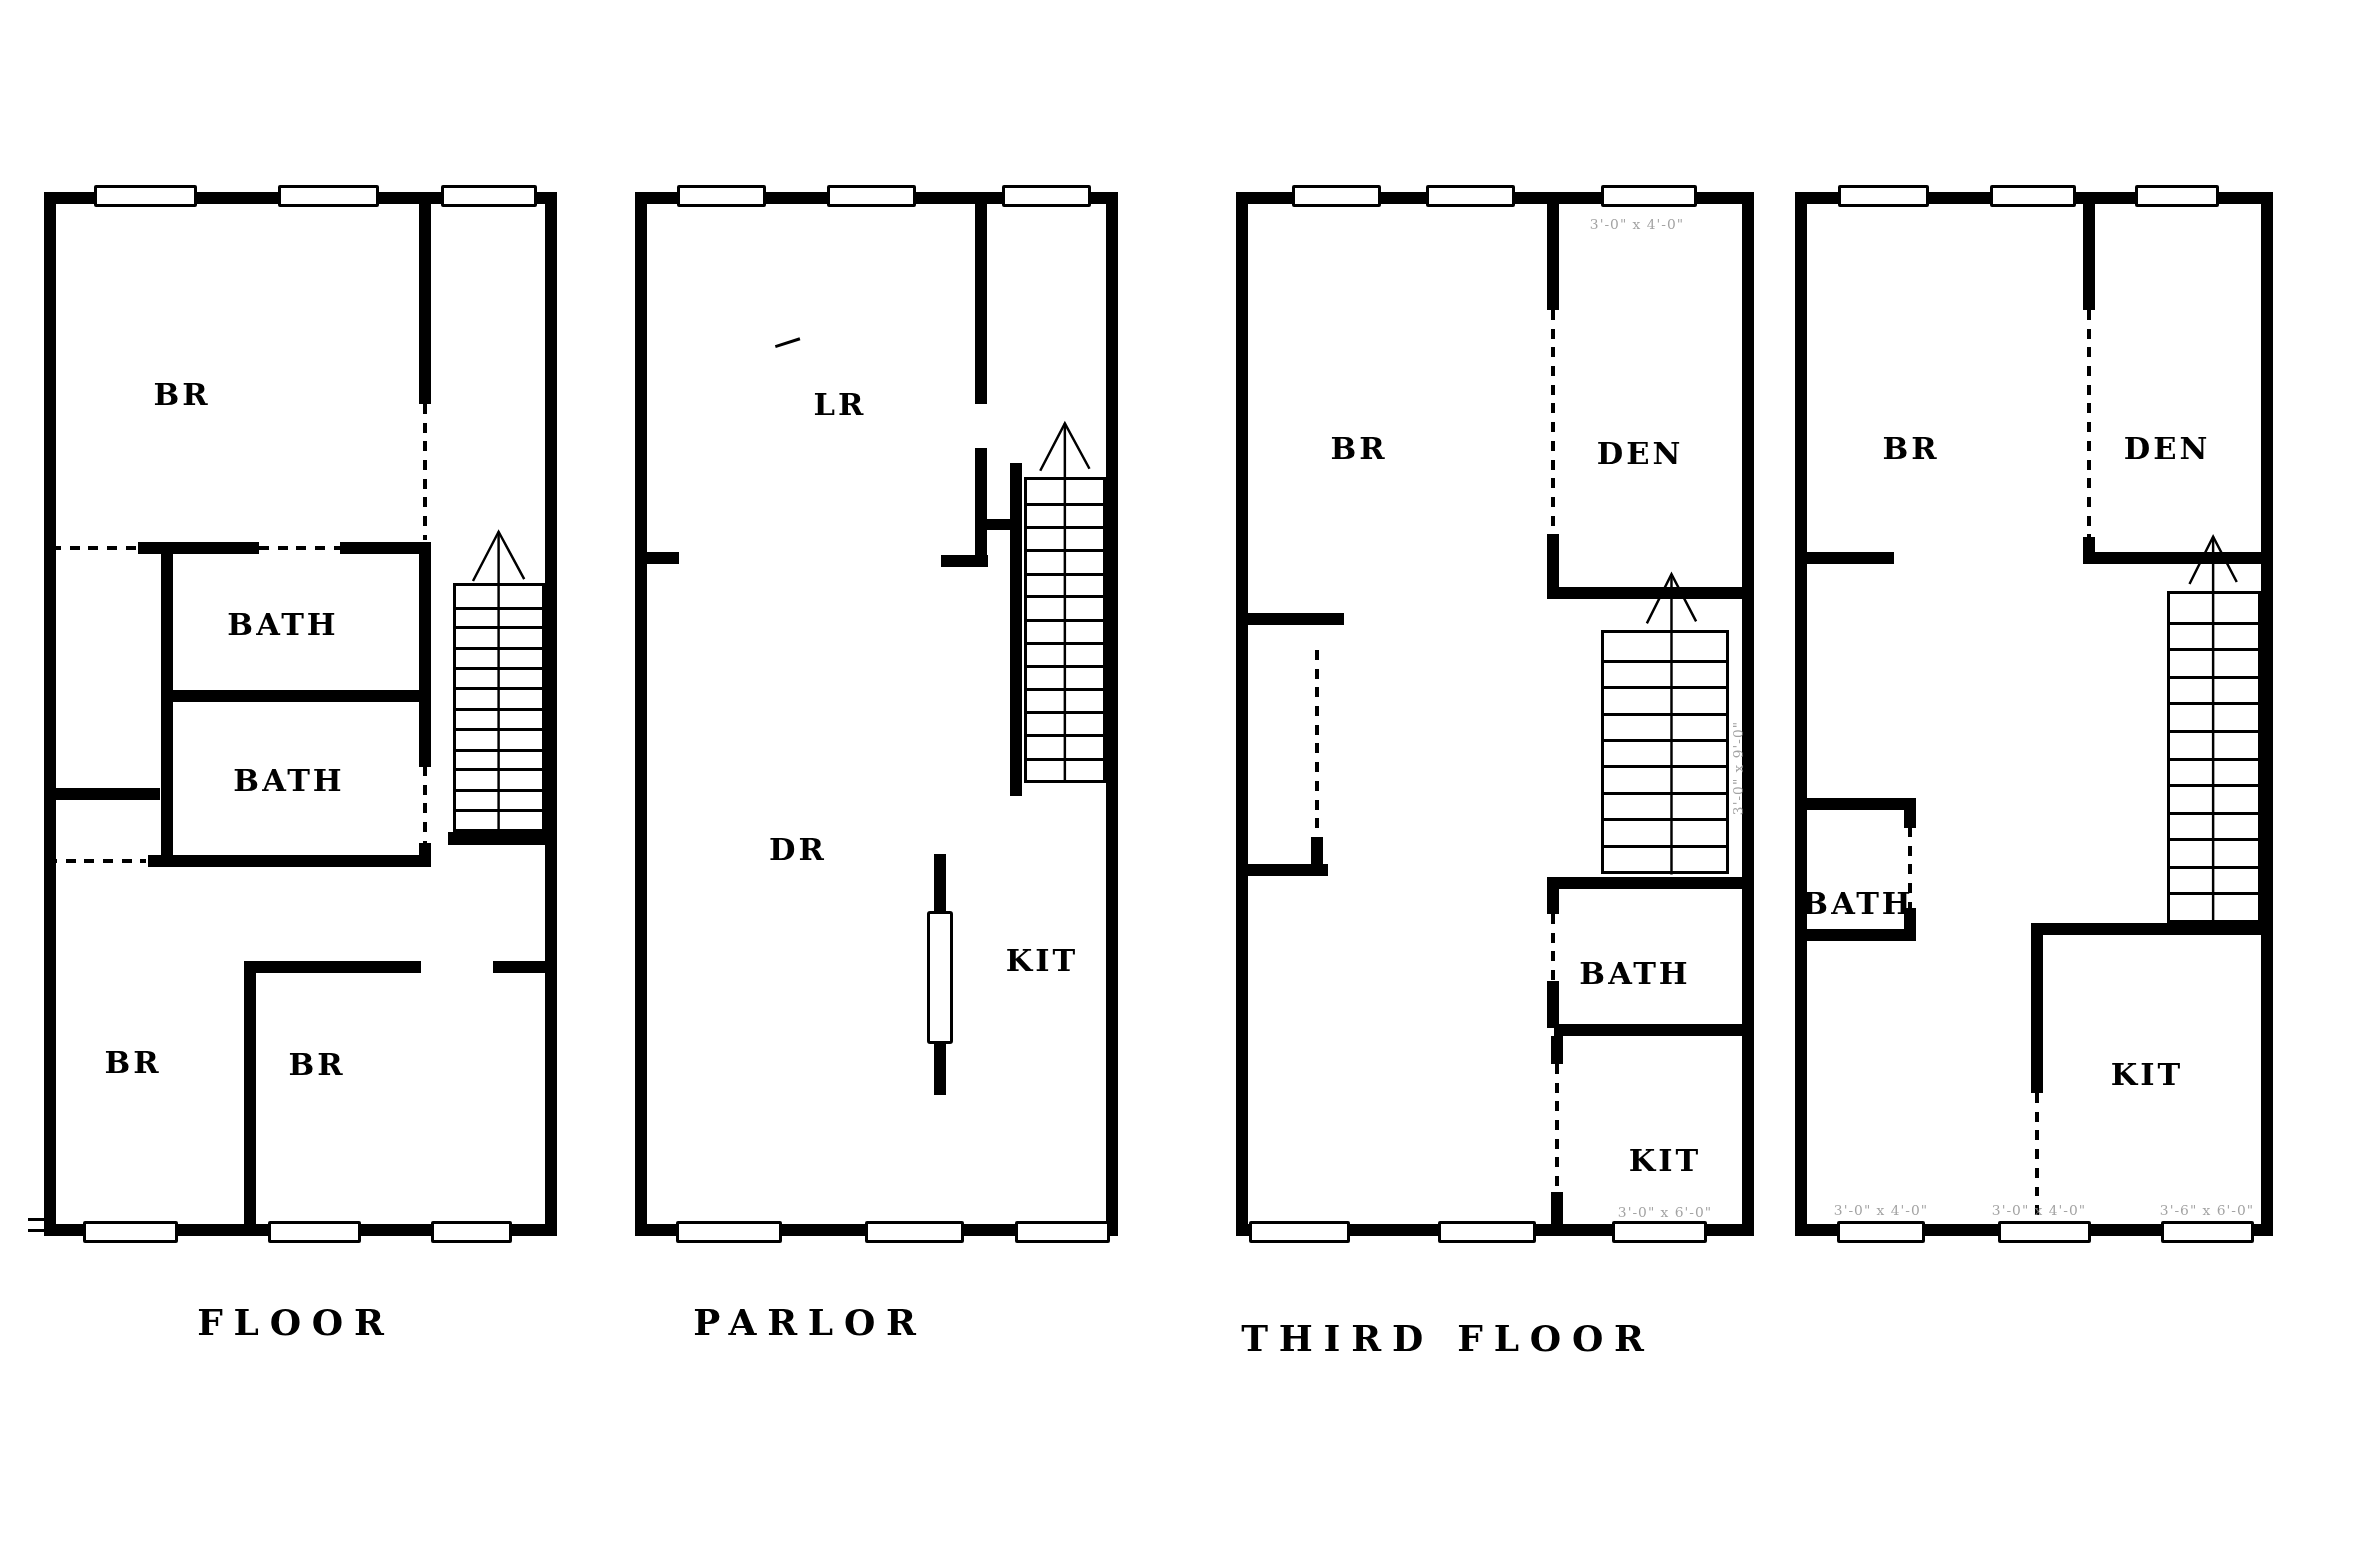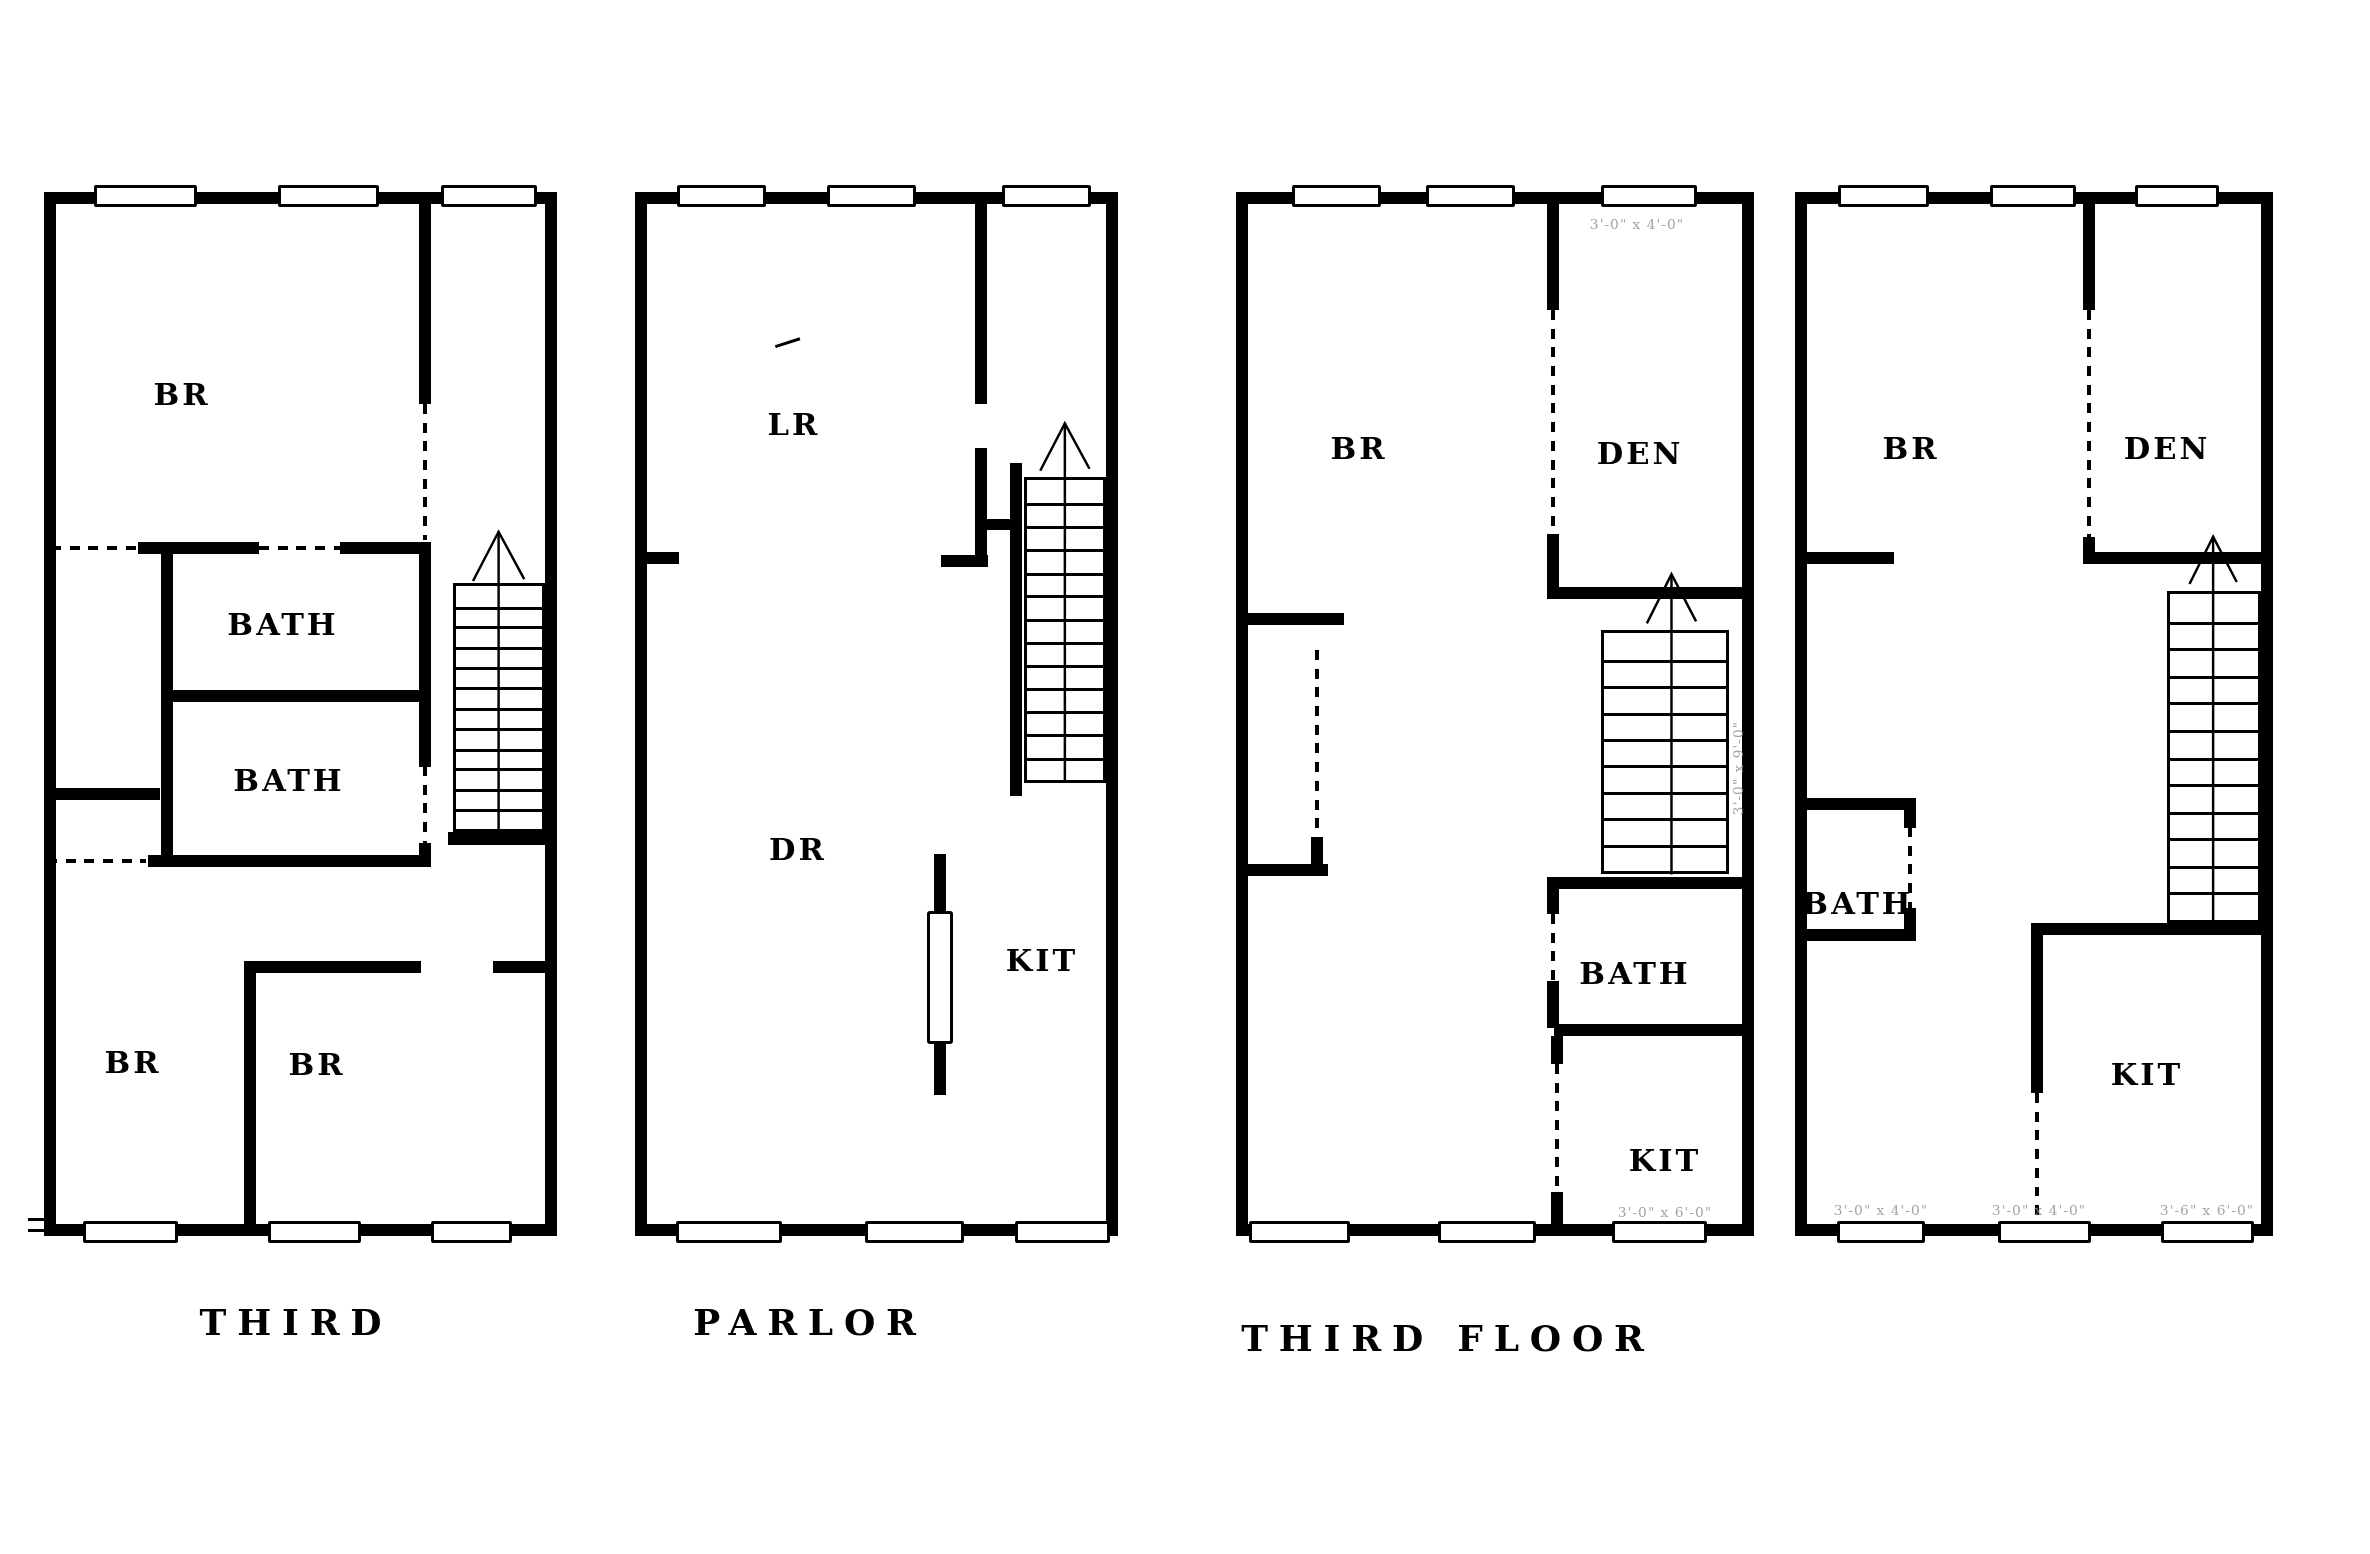--- a/index.html
+++ b/index.html
@@ -76,21 +76,21 @@
       <div class="tread" style="top: 163px;"></div>
       <div class="tread" style="top: 182px;"></div>
       <div class="tread" style="top: 203px;"></div>
       <div class="tread" style="top: 223px;"></div>
     </div>
     <div class="room-label" style="left: 182px; top: 394px;">BR</div>
     <div class="room-label" style="left: 283px; top: 624px;">BATH</div>
     <div class="room-label" style="left: 289px; top: 780px;">BATH</div>
     <div class="room-label" style="left: 133px; top: 1062px;">BR</div>
     <div class="room-label" style="left: 317px; top: 1064px;">BR</div>
-    <div class="floor-title" style="left: 296px; top: 1322px;">THIRD</div>
+    <div class="floor-title" style="left: 296px; top: 1322px;">FLOOR</div>
     <div class="wall" style="left: 635px; top: 192px; width: 483px; height: 11.8px;"></div>
     <div class="wall" style="left: 635px; top: 192px; width: 11.8px; height: 1044px;"></div>
     <div class="wall" style="left: 1106px; top: 192px; width: 11.8px; height: 1044px;"></div>
     <div class="wall" style="left: 635px; top: 1224px; width: 483px; height: 11.8px;"></div>
     <div class="wall" style="left: 975px; top: 192px; width: 11.8px; height: 212px;"></div>
     <div class="wall" style="left: 975px; top: 448px; width: 11.8px; height: 113px;"></div>
     <div class="wall" style="left: 1010px; top: 463px; width: 11.8px; height: 333px;"></div>
     <div class="wall" style="left: 975px; top: 519px; width: 46px; height: 10.8px;"></div>
     <div class="wall" style="left: 941px; top: 555px; width: 47px; height: 11.8px;"></div>
     <div class="wall" style="left: 635px; top: 552px; width: 44px; height: 11.8px;"></div>
@@ -109,21 +109,21 @@
       <div class="tread" style="top: 93px;"></div>
       <div class="tread" style="top: 115px;"></div>
       <div class="tread" style="top: 139px;"></div>
       <div class="tread" style="top: 162px;"></div>
       <div class="tread" style="top: 185px;"></div>
       <div class="tread" style="top: 208px;"></div>
       <div class="tread" style="top: 231px;"></div>
       <div class="tread" style="top: 254px;"></div>
       <div class="tread" style="top: 278px;"></div>
     </div>
-    <div class="room-label" style="left: 794px; top: 404px; margin-top: 20px;">LR</div>
+    <div class="room-label" style="left: 840px; top: 404px;">LR</div>
     <div class="room-label" style="left: 798px; top: 849px;">DR</div>
     <div class="room-label" style="left: 1042px; top: 960px;">KIT</div>
     <div class="floor-title" style="left: 810px; top: 1322px;">PARLOR</div>
     <div class="wall" style="left: 1236px; top: 192px; width: 517px; height: 11.8px;"></div>
     <div class="wall" style="left: 1236px; top: 192px; width: 11.8px; height: 1044px;"></div>
     <div class="wall" style="left: 1742px; top: 192px; width: 11.8px; height: 1044px;"></div>
     <div class="wall" style="left: 1236px; top: 1224px; width: 517px; height: 11.8px;"></div>
     <div class="wall" style="left: 1547px; top: 192px; width: 11.8px; height: 118px;"></div>
     <div class="wall" style="left: 1547px; top: 534px; width: 11.8px; height: 65px;"></div>
     <div class="wall" style="left: 1547px; top: 587px; width: 207px; height: 11.8px;"></div>

